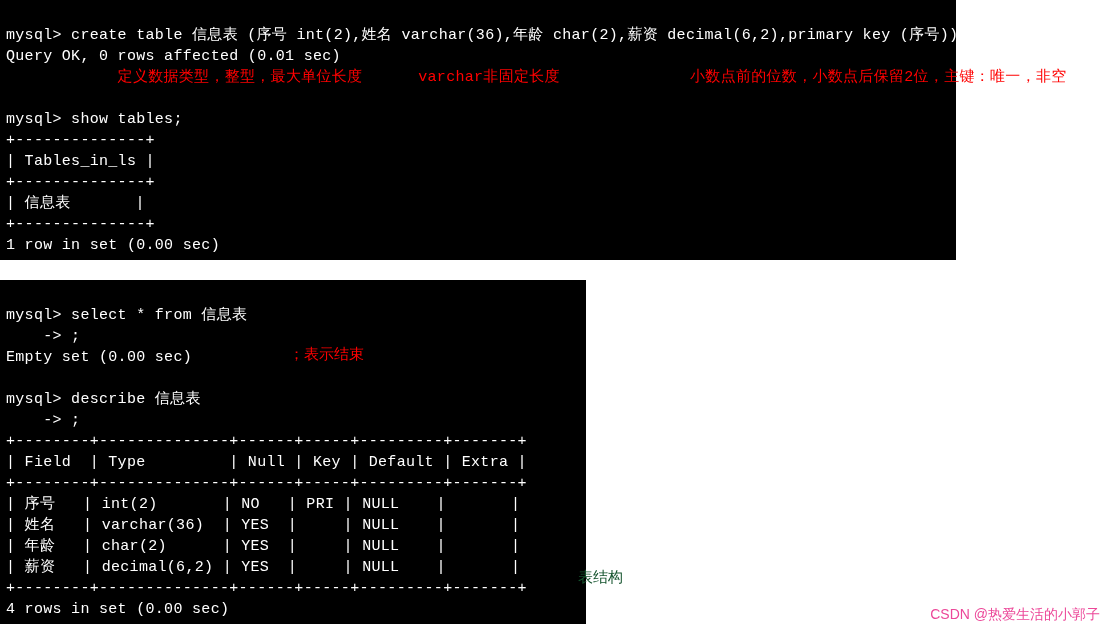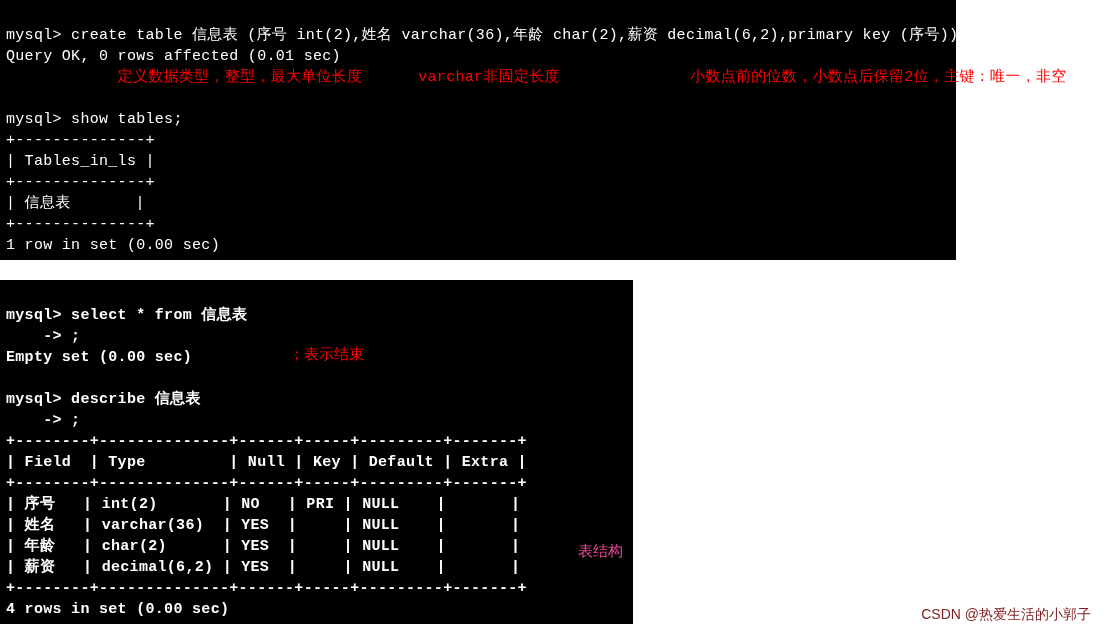--- a/index.html
+++ b/index.html
@@ -21,40 +21,39 @@
       padding: 4px 6px;
       white-space: pre;
       line-height: 1.4;
       letter-spacing: 0.3px;
     }
     .term1 {
       width: 956px;
       margin-bottom: 20px;
     }
     .term2 {
-      width: 633px;
+      width: 586px;
       position: relative;
-      font-weight: bold;
     }
     .red-inline {
       color: #ff0000;
     }
     .annotation-right-1 {
       position: absolute;
       left: 578px;
-      top: 542px;
-      color: #ec4899;
+      top: 568px;
+      color: #14532d;
       font-family: "SimSun", "宋体", serif;
       font-size: 15px;
     }
     .watermark {
       position: absolute;
-      right: 26px;
+      right: 17px;
       bottom: 6px;
-      color: #7f1d1d;
+      color: #ec4899;
       font-family: "Microsoft YaHei", sans-serif;
       font-size: 14px;
     }
     .semi-label {
       position: absolute;
       left: 289px;
       top: 345px;
       color: #ff0000;
       font-family: Liberation Mono, monospace;
       font-size: 15px;

